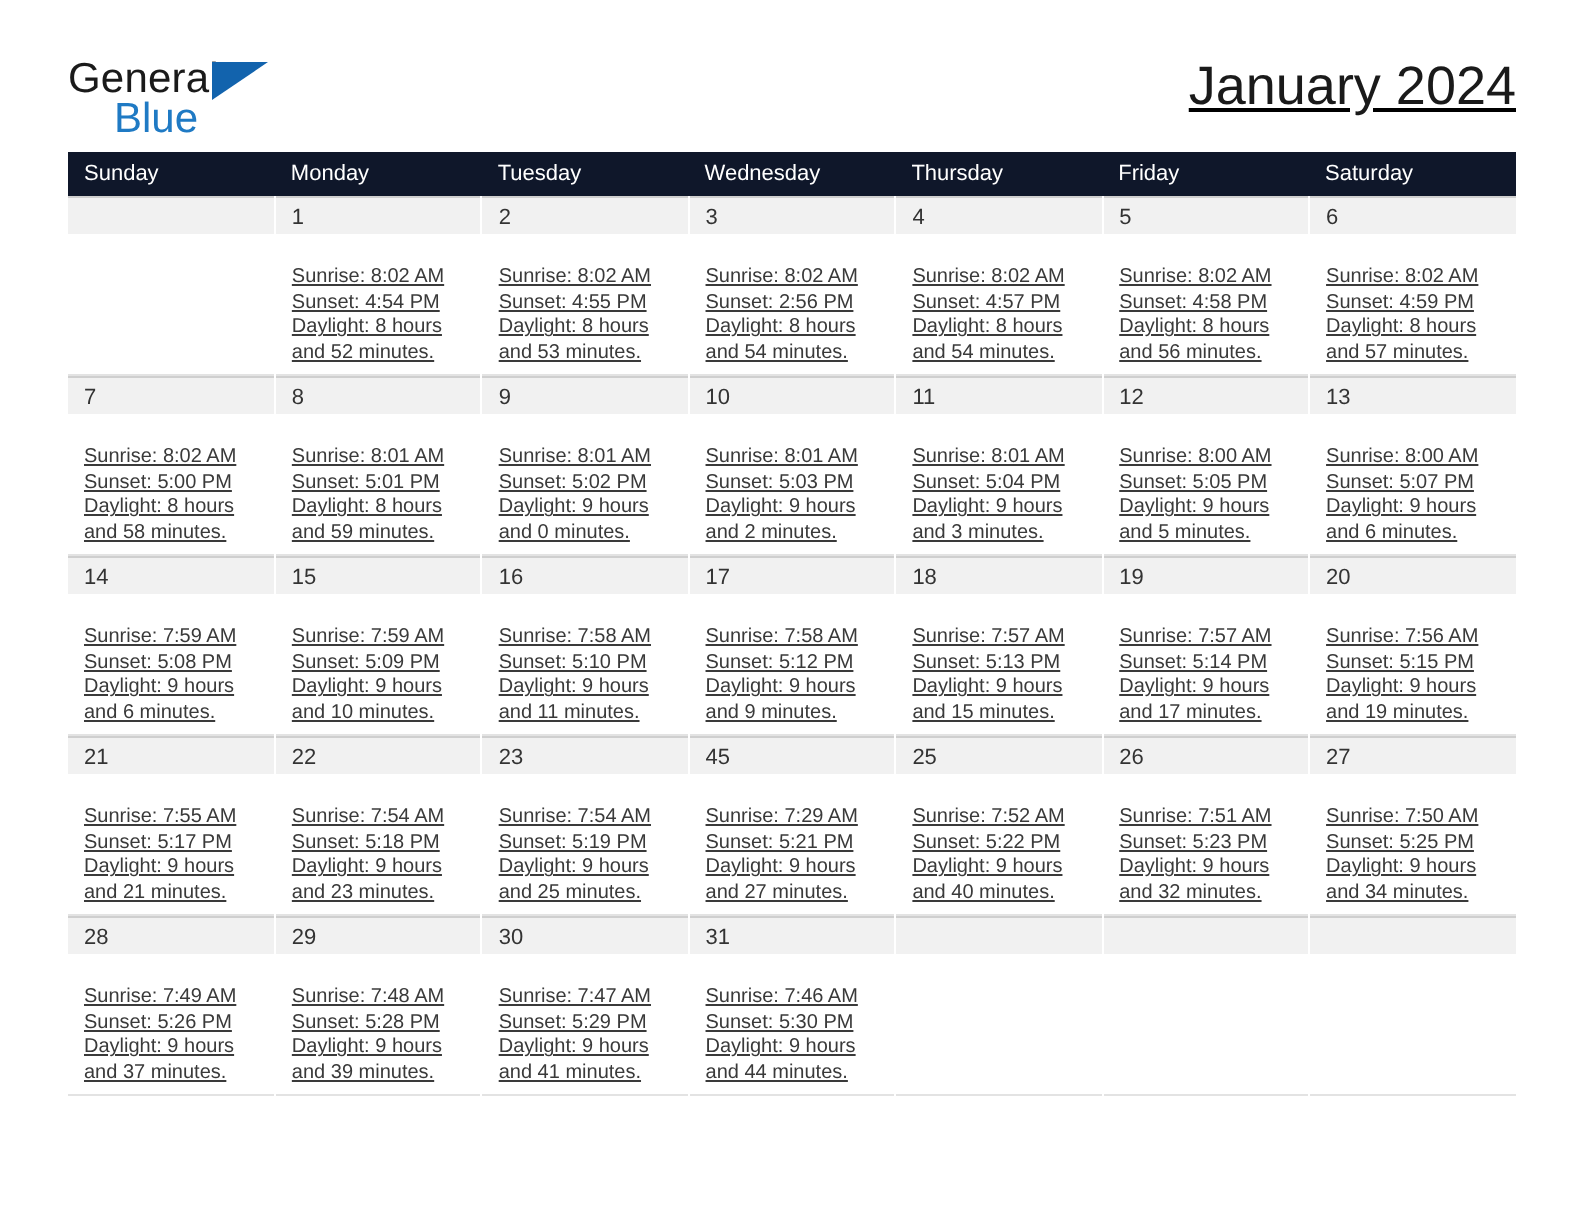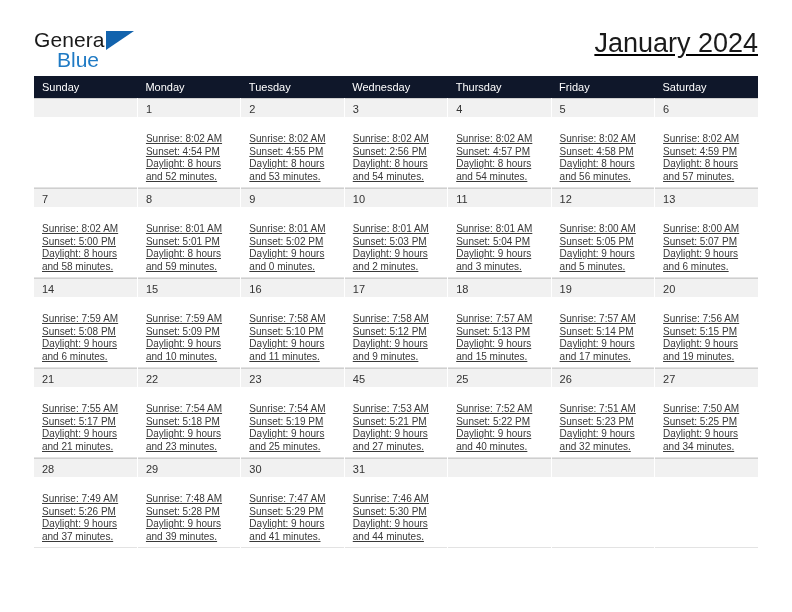--- a/index.html
+++ b/index.html
@@ -433,21 +433,21 @@
                 <div>Sunset: 5:19 PM</div>
                 <div>Daylight: 9 hours</div>
                 <div>and 25 minutes.</div>
               </div>
             </div>
           </td>
           <td>
             <div class="cell-inner">
               <div class="daynum-band">45</div>
               <div class="cell-body">
-                <div>Sunrise: 7:53 AM</div>
+                <div>Sunrise: 7:29 AM</div>
                 <div>Sunset: 5:21 PM</div>
                 <div>Daylight: 9 hours</div>
                 <div>and 27 minutes.</div>
               </div>
             </div>
           </td>
           <td>
             <div class="cell-inner">
               <div class="daynum-band">25</div>
               <div class="cell-body">

